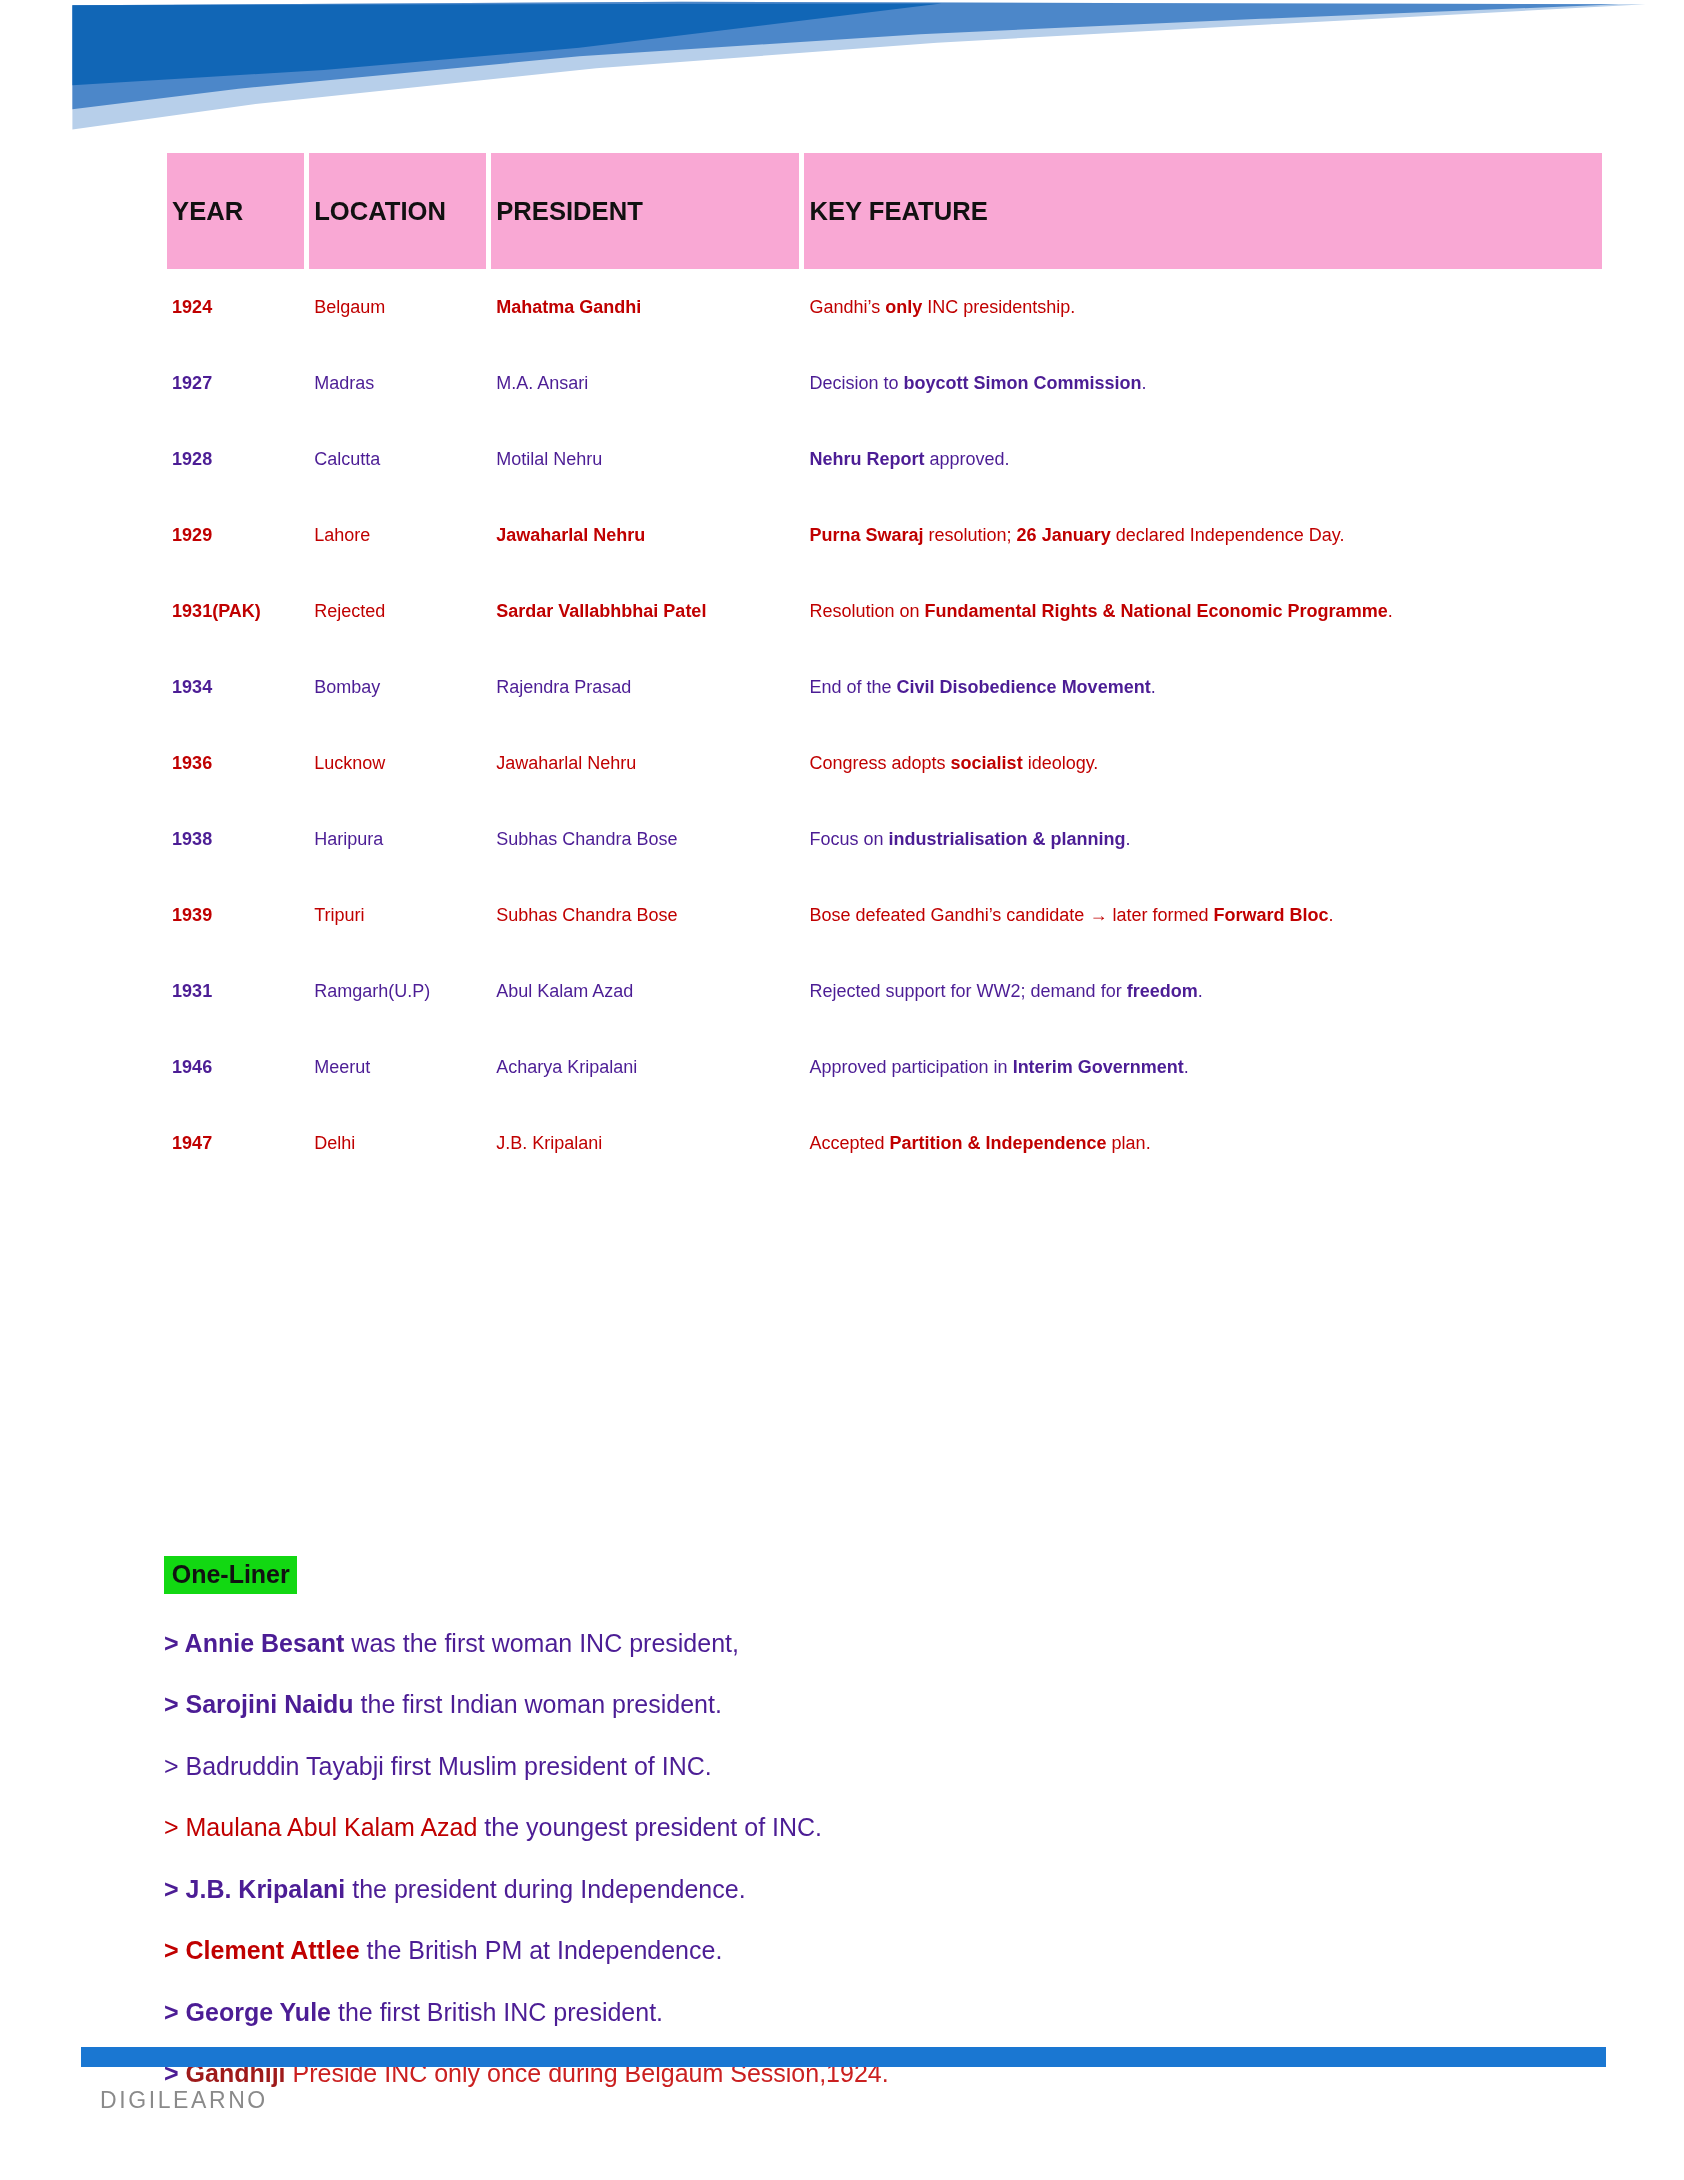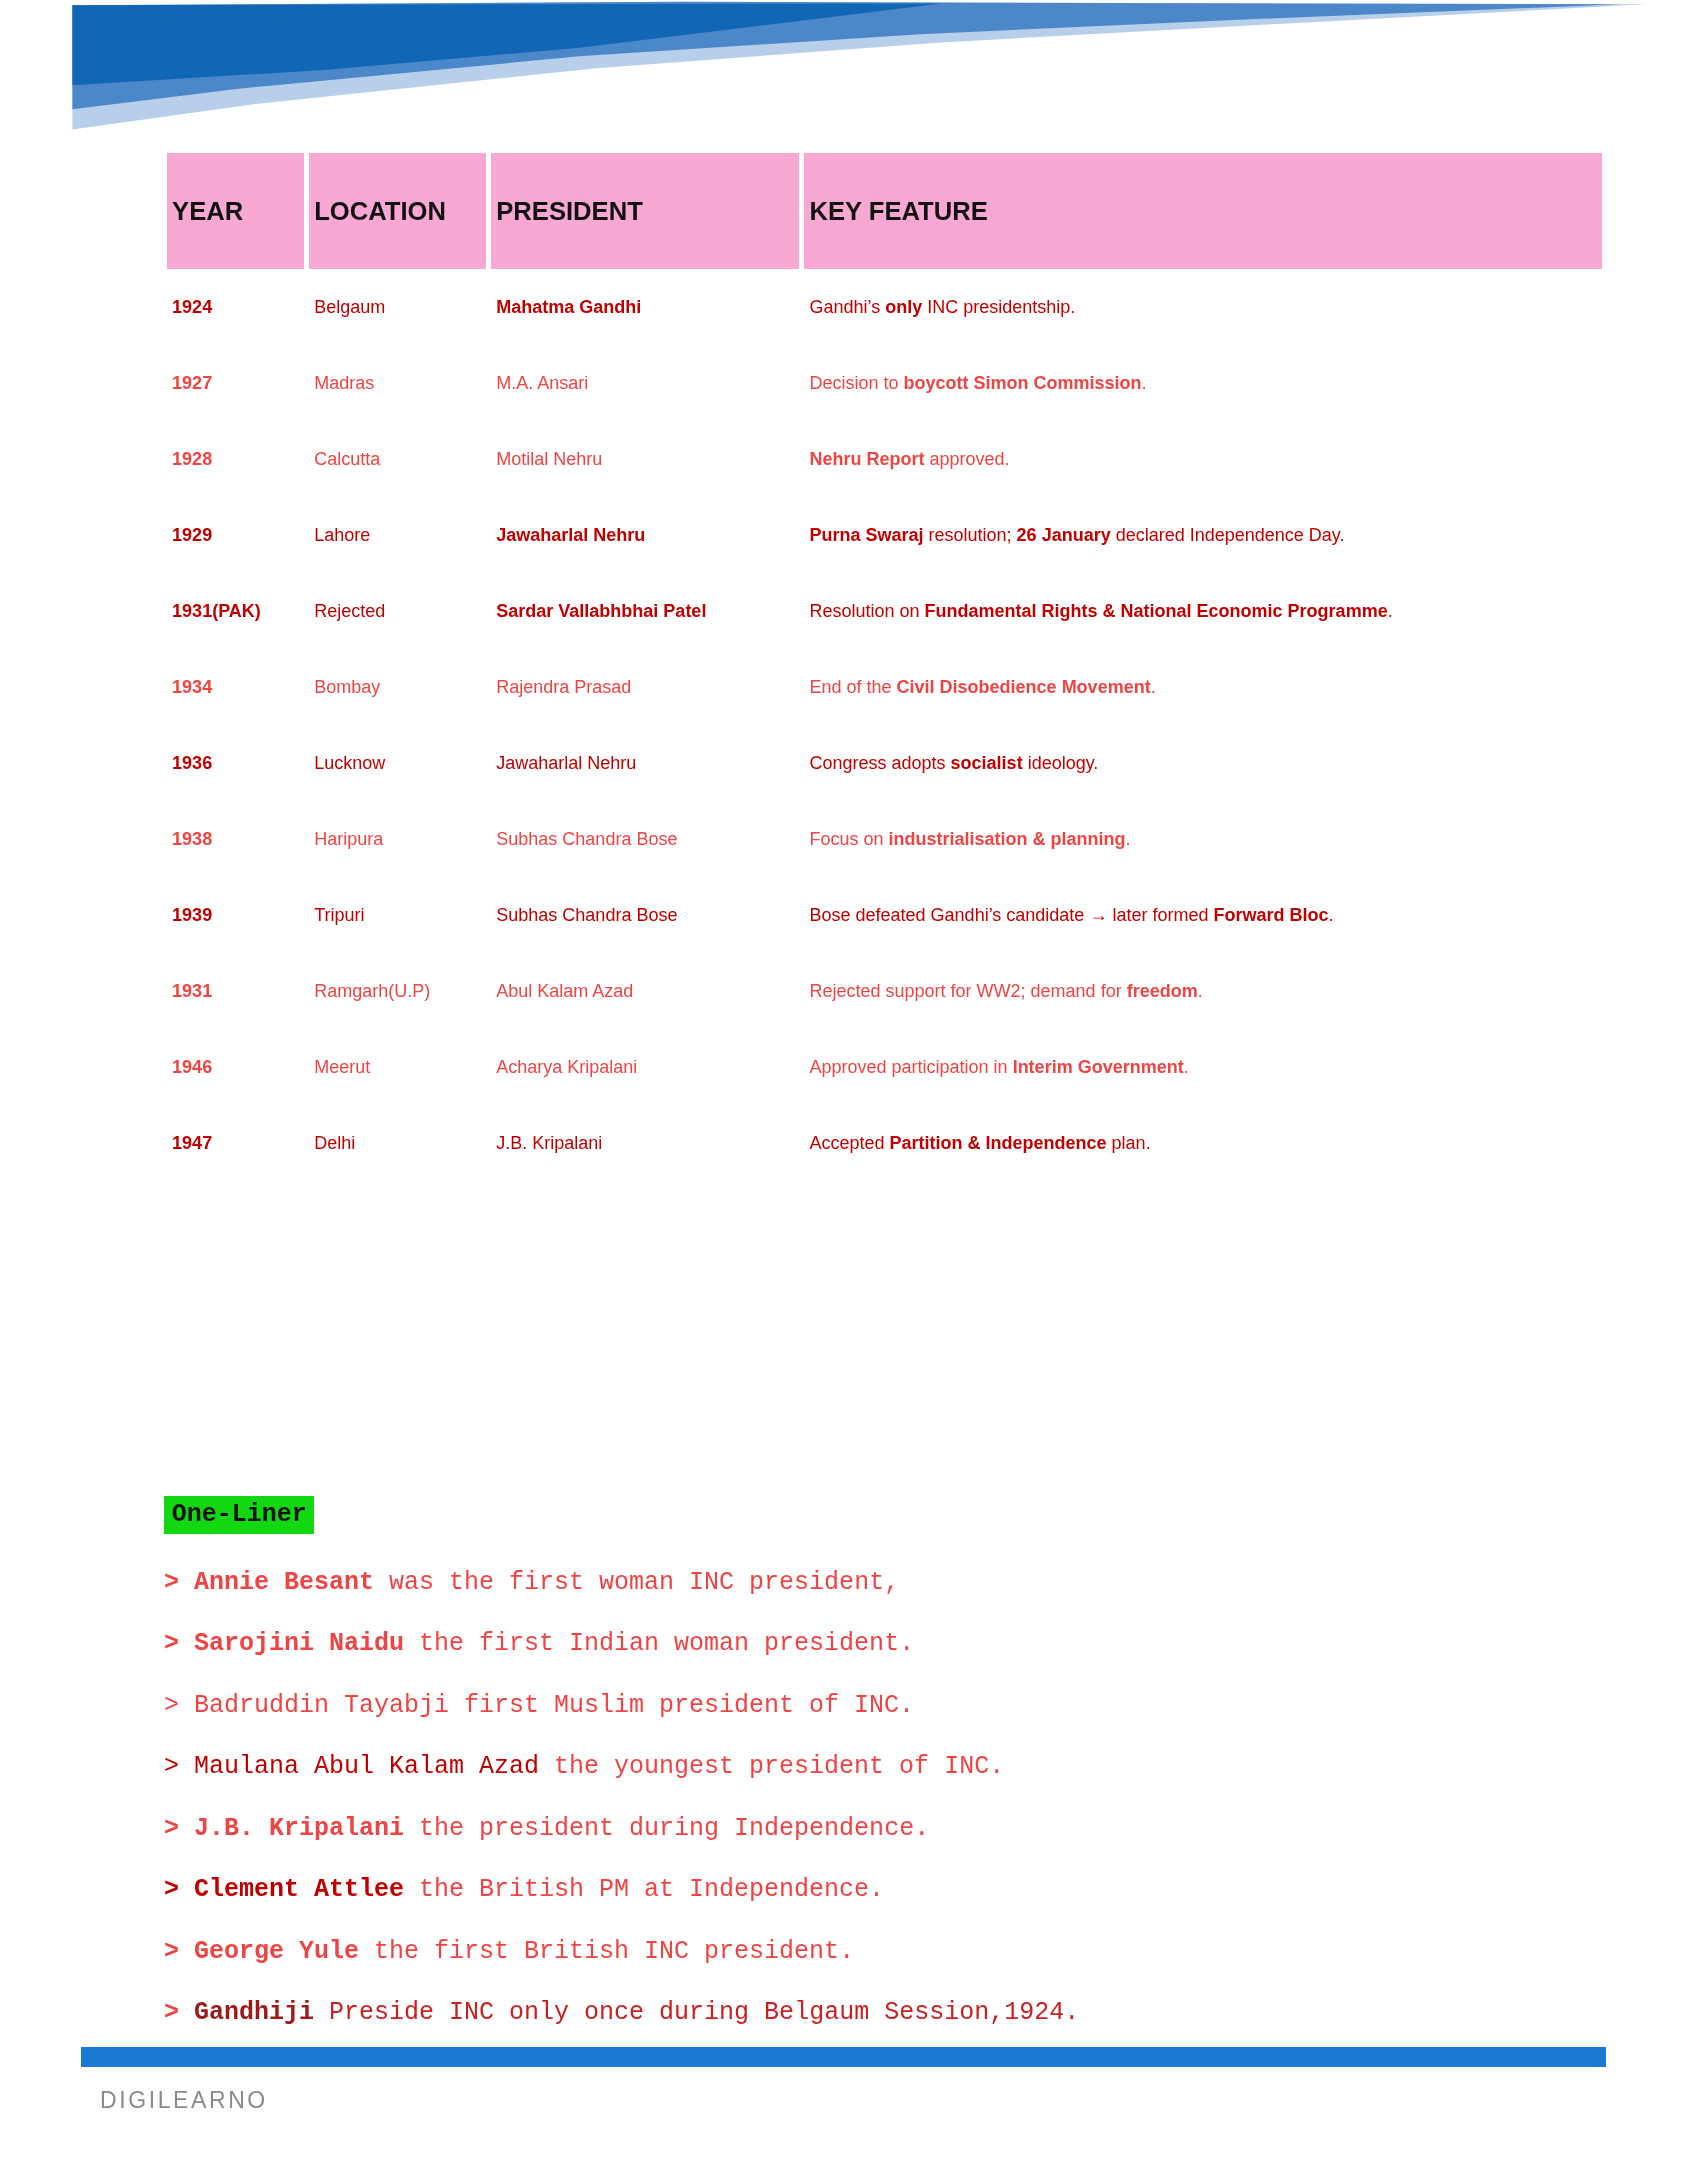--- a/index.html
+++ b/index.html
@@ -23,26 +23,26 @@
     font-size:25.6px;font-weight:bold;color:#111;padding:0 5.1px;
   }
   table.inc td{
     font-size:18px;line-height:42px;vertical-align:middle;
     padding:17px 5.1px;color:#161616;
   }
   td.cell-year{white-space:nowrap;}
   td.cell-president{padding-right:43px;}
   td.cell-key-feature{padding-right:82px;}
   .b{font-weight:bold;}
-  .tone-black{color:#ef4444;}
+  .tone-black{color:#4c1d95;}
   .tone-red{color:#c00000;}
   .tone-darkred{color:#9e1a1a;}
   .tone-brightred{color:#ca2020;}
   
-  .one-liner{position:absolute;left:164px;top:1496px;width:1440px;font-family:Liberation Mono, monospace;}
+  .one-liner{position:absolute;left:164px;top:1556px;width:1440px;}
   .one-liner-heading{
     display:inline-block;background:#12d812;color:#111;
     font-size:25px;font-weight:bold;padding:4.3px 7.7px;margin:0 0 34px 0;
   }
   .one-liner p{
     margin:0 0 31.5px 0;font-size:25px;line-height:30px;color:#161616;
   }
   
   .footer-bar{position:absolute;left:81px;top:2047px;width:1525px;height:20.4px;background:#1a77d2;}
   .brand{

